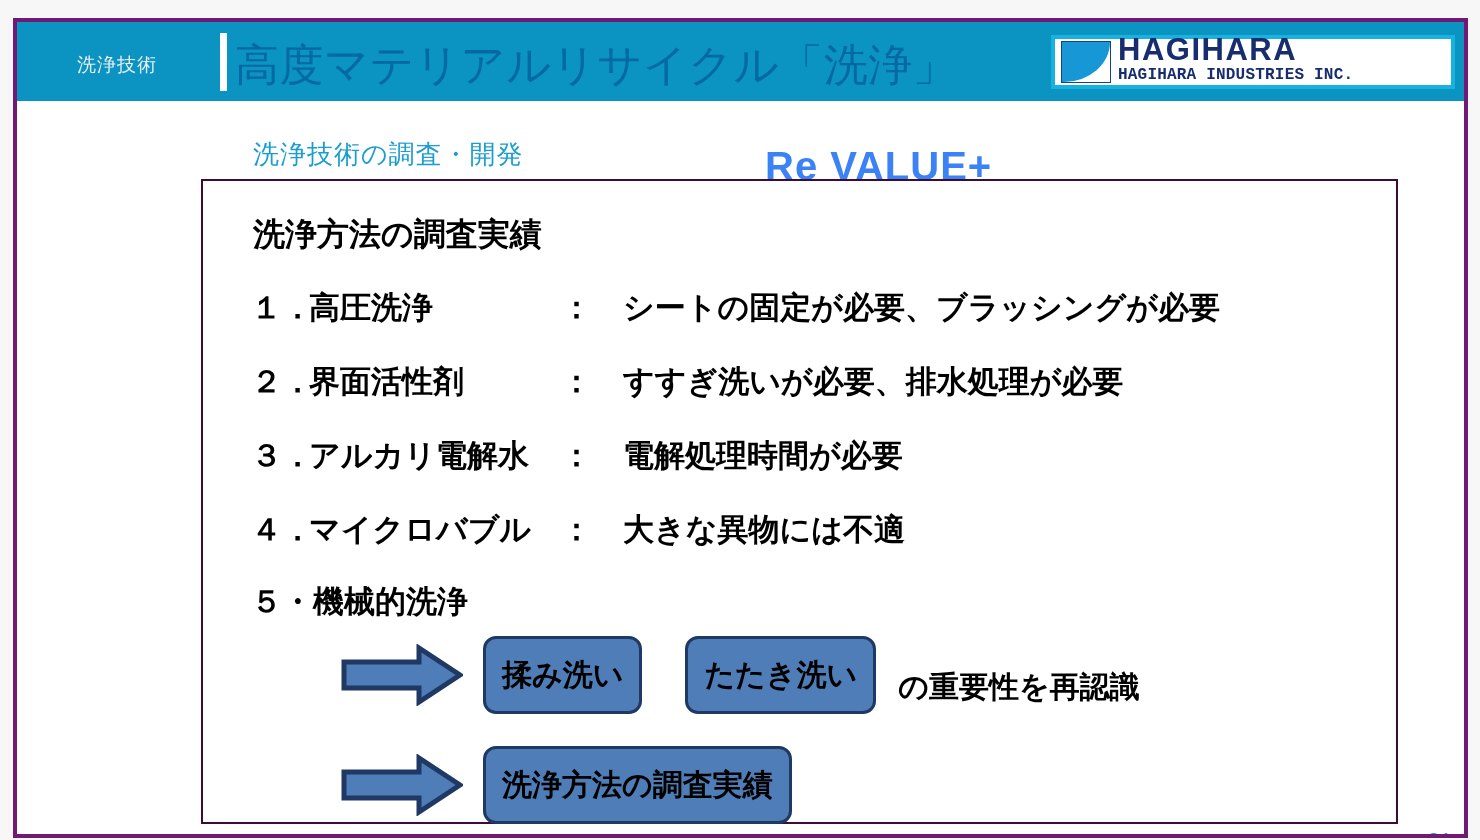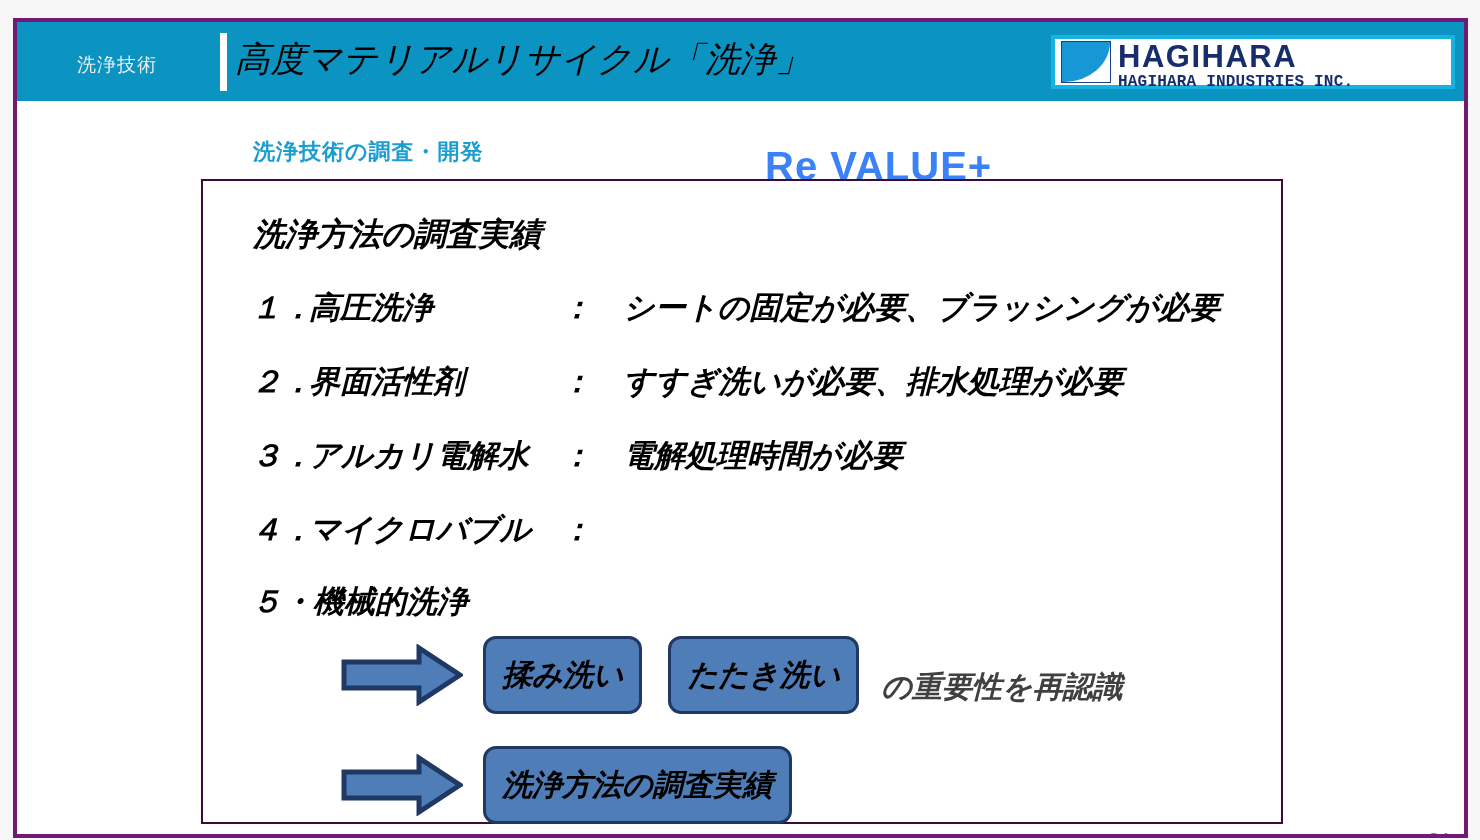--- a/index.html
+++ b/index.html
@@ -51,39 +51,38 @@
     left: 203px;
     top: 11px;
     width: 7px;
     height: 58px;
     background: #ffffff;
   }
   #header-title {
     position: absolute;
     left: 218px;
     top: 14px;
-    font-size: 35px;
-    color: #000000;
+    font-size: 44px;
+    color: #0369a1;
     letter-spacing: 0.5px;
     white-space: nowrap;
-    font-style: italic;
   }
 
   
   #logo {
     position: absolute;
     right: 9px;
     top: 13px;
     width: 404px;
     height: 54px;
     background: #ffffff;
     border: 4px solid #17b2e0;
     box-sizing: border-box;
     display: flex;
-    align-items: flex-start;
+    align-items: flex-end;
     padding: 2px 4px 2px 6px;
   }
   #logo-mark {
     width: 50px;
     height: 42px;
     flex: 0 0 auto;
     border: 1px solid #1b3f86;
     box-sizing: border-box;
     position: relative;
     overflow: hidden;
@@ -119,22 +118,22 @@
     letter-spacing: 0.2px;
     margin-top: 2px;
     font-family: Liberation Mono, monospace;
   }
 
   
   #section-heading {
     position: absolute;
     left: 236px;
     top: 115px;
-    font-size: 22px;
-    font-weight: bold;
+    font-size: 26px;
+    font-weight: normal;
     color: #1b9dd0;
     letter-spacing: 1px;
     white-space: nowrap;
   }
 
   
   #watermark {
     position: absolute;
     left: 748px;
     top: 122px;
@@ -144,26 +143,25 @@
     letter-spacing: 1px;
     white-space: nowrap;
     user-select: none;
   }
 
   
   #content-box {
     position: absolute;
     left: 184px;
     top: 157px;
-    width: 1082px;
+    width: 1197px;
     height: 645px;
     border: 2px solid #3d0b38;
     box-sizing: border-box;
     background: transparent;
-    font-style: italic;
   }
 
   #box-title {
     position: absolute;
     left: 50px;
     top: 32px;
     font-size: 32px;
     font-weight: bold;
     color: #000000;
     white-space: nowrap;
@@ -245,27 +243,27 @@
     box-sizing: border-box;
     height: 78px;
     display: flex;
     align-items: center;
     justify-content: center;
     padding: 0 16px;
     font-size: 30px;
     font-weight: bold;
     color: #000000;
   }
-  #pill-b { margin-left: 26px; }
+  #pill-b { margin-left: 43px; }
   .flow-tail {
     flex: 0 0 auto;
     margin-left: 22px;
     font-size: 30px;
     font-weight: bold;
-    color: #404040;
+    color: #000000;
     margin-top: 24px;
   }
 
   
   #copyright {
     position: absolute;
     left: 16px;
     top: 810px;
     font-size: 19px;
     color: #3bb0e0;
@@ -324,20 +322,21 @@
       <span class="m-num">３．</span>
       <span class="m-name">アルカリ電解水</span>
       <span class="m-colon">：</span>
       <span class="m-desc">電解処理時間が必要</span>
     </div>
 
     <div class="method-row" id="row-3">
       <span class="m-num">４．</span>
       <span class="m-name">マイクロバブル</span>
       <span class="m-colon">：</span>
+      <span class="m-desc">大きな異物には不適</span>
     </div>
 
     <div id="row-mech">５・機械的洗浄</div>
 
     <div class="flow-row" id="flow-1">
       <svg class="arrow" viewBox="0 0 122 62">
         <polygon points="3,18 78,18 78,4 119,31 78,58 78,44 3,44" fill="#4f7db7" stroke="#1f3864" stroke-width="5" stroke-linejoin="miter"></polygon>
       </svg>
       <div class="pill" id="pill-a1">揉み洗い</div>
       <div class="pill" id="pill-b">たたき洗い</div>

